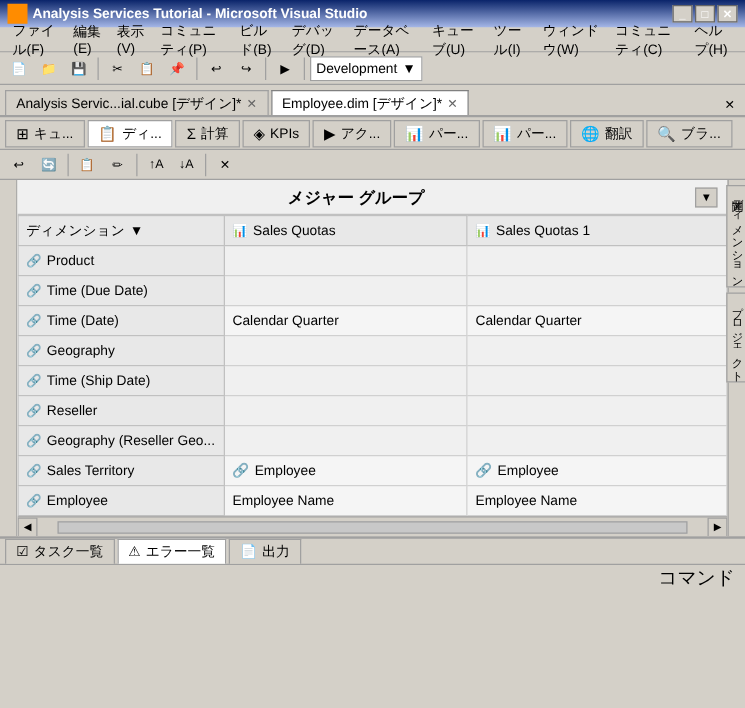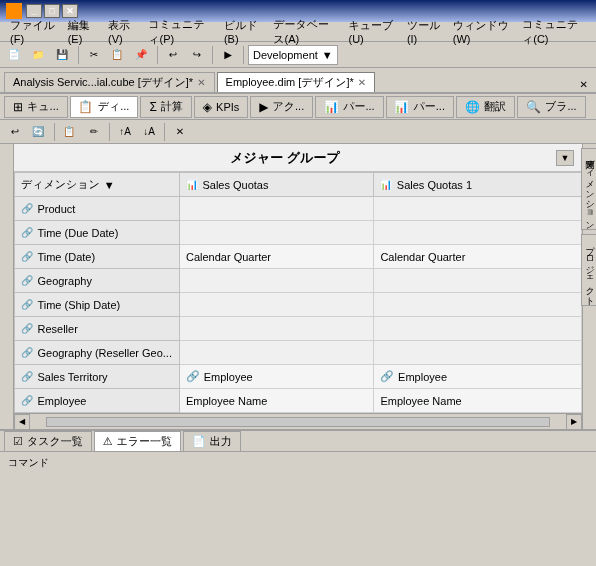--- a/index.html
+++ b/index.html
@@ -285,52 +285,56 @@
     }
     .bottom-tab.active { background: white; }
 
     .status-bar {
       height: 22px;
       background: #d4d0c8;
       border-top: 1px solid #a0a0a0;
       display: flex;
       align-items: center;
       padding: 0 8px;
-      font-size: 10px;
+      font-size: 15px;
+      justify-content: flex-end;
     }
 
     .grid-wrapper {
       display: flex;
       flex: 1;
       overflow: hidden;
     }
   </style>
 </head>
 <body>
 
 <div class="title-bar">
   <span class="title-icon"></span>
+  <span class="title-text">Analysis Services Tutorial - Microsoft Visual Studio</span>
   <div class="win-buttons">
     <div class="win-btn">_</div>
     <div class="win-btn">□</div>
     <div class="win-btn">✕</div>
   </div>
 </div>
 
 <div class="menu-bar">
   <span class="menu-item">ファイル(F)</span>
   <span class="menu-item">編集(E)</span>
   <span class="menu-item">表示(V)</span>
   <span class="menu-item">コミュニティ(P)</span>
   <span class="menu-item">ビルド(B)</span>
+  <span class="menu-item">デバッグ(D)</span>
   <span class="menu-item">データベース(A)</span>
   <span class="menu-item">キューブ(U)</span>
   <span class="menu-item">ツール(I)</span>
   <span class="menu-item">ウィンドウ(W)</span>
   <span class="menu-item">コミュニティ(C)</span>
+  <span class="menu-item">ヘルプ(H)</span>
 </div>
 
 <div class="toolbar">
   <div class="tb-btn">📄</div>
   <div class="tb-btn">📁</div>
   <div class="tb-btn">💾</div>
   <div class="tb-sep"></div>
   <div class="tb-btn">✂</div>
   <div class="tb-btn">📋</div>
   <div class="tb-btn">📌</div>

